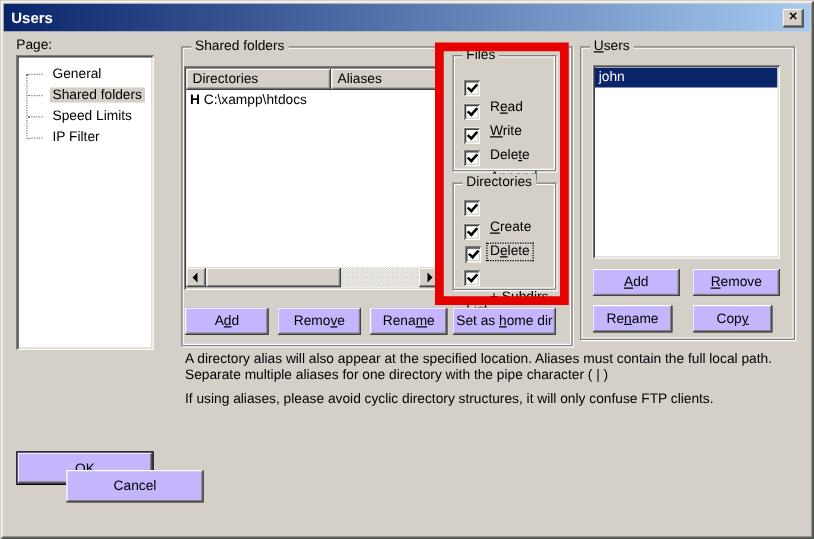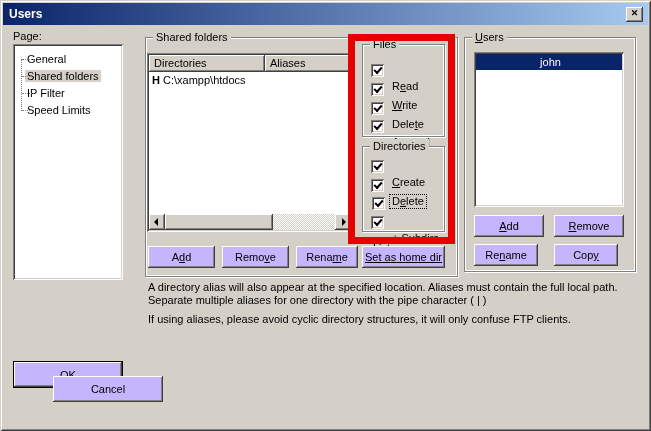--- a/index.html
+++ b/index.html
@@ -51,21 +51,21 @@
   }
   .legend {
     position:absolute; top:-8px; left:7px; background:#d4d0c8; padding:0 3px;
     line-height:14px; white-space:nowrap;
   }
 
   
   .page-label { position:absolute; left:13px; top:30px; }
   .tree-box { position:absolute; left:13px; top:44px; width:110px; height:236px; padding-top:7px; }
   .tree-rail { position:absolute; left:8px; top:15px; height:52px; border-left:1px dotted #808080; }
-  .treeitem { position:relative; height:17px; line-height:17px; padding-left:12px; white-space:nowrap; cursor:default; }
+  .treeitem { position:relative; height:17px; line-height:17px; padding-left:27px; white-space:nowrap; cursor:default; }
   .treeitem::before { content:""; position:absolute; left:9px; top:8px; width:12px; border-top:1px dotted #808080; }
   .treeitem .tlabel { padding:0 2px; }
   .treeitem.selected .tlabel { background:#d4d0c8; }
 
   
   .dirlist { position:absolute; left:147px; top:53px; width:206px; height:179px; }
   .dirlist-inner { position:absolute; left:2px; top:2px; right:2px; bottom:2px; background:#fff; overflow:hidden; }
   .lheader { display:flex; height:17px; }
   .hcell {
     background:#d4d0c8; padding:1px 0 0 5px; line-height:15px;
@@ -96,21 +96,21 @@
     box-shadow: inset 1px 1px 0 #808080, inset -1px -1px 0 #fff,
                 inset 2px 2px 0 #404040, inset -2px -2px 0 #d4d0c8; }
   .cb::after { content:""; position:absolute; left:3px; top:3px; width:6px; height:3px;
     border-left:2px solid #000; border-bottom:2px solid #000; transform:rotate(-48deg); }
   .cblabel { line-height:13px; padding:0 2px;margin-top:32px; }
   .cblabel.focused { outline:1px dotted #000; }
 
   
   .users-list { position:absolute; left:474px; top:52px; width:150px; height:155px; }
   .users-inner { position:absolute; left:2px; top:2px; right:2px; bottom:2px; background:#fff; overflow:hidden; }
-  .urow { height:16px; line-height:16px; padding-left:3px; cursor:default;text-align:center; }
+  .urow { height:16px; line-height:16px; padding-left:3px; cursor:default; }
   .urow.selected { background:#0a246a; color:#fff; }
 
   
   .note { position:absolute; left:148px; width:500px; line-height:13px; }
 
   
   .annotation {
     position:absolute; left:348px; top:34px; width:107px; height:210px;
     border:7px solid #e60000; pointer-events:none; z-index:50;
   }
@@ -123,22 +123,22 @@
   <div class="close-btn">
     <span>✕</span>
   </div>
 </div>
 
 <div class="page-label">Page:</div>
 <div class="tree-box sunken">
   <div class="tree-rail"></div>
   <div class="treeitem"><span class="tlabel">General</span></div>
   <div class="treeitem selected"><span class="tlabel">Shared folders</span></div>
+  <div class="treeitem"><span class="tlabel">Speed Limits</span></div>
   <div class="treeitem"><span class="tlabel">IP Filter</span></div>
-  <div class="treeitem"><span class="tlabel">Speed Limits</span></div>
 </div>
 
 <div class="groupbox" style="left:145px; top:37px; width:313px; height:240px;">
   <span class="legend">Shared folders</span>
 </div>
 
 <div class="dirlist sunken">
   <div class="dirlist-inner">
     <div class="lheader">
       <div class="hcell c1">Directories</div>
@@ -198,21 +198,21 @@
 
 <div class="btn" style="left:148px; top:246px; width:67px; height:22px;">
     <span>A<u>d</u>d</span>
   </div>
 <div class="btn" style="left:222px; top:246px; width:67px; height:22px;">
     <span>Remo<u>v</u>e</span>
   </div>
 <div class="btn" style="left:296px; top:246px; width:62px; height:22px;">
     <span>Rena<u>m</u>e</span>
   </div>
-<div class="btn" style="left:362px; top:246px; width:83px; height:22px;text-decoration:underline;">
+<div class="btn" style="left:362px; top:246px; width:83px; height:22px;">
     <span>Set as <u>h</u>ome dir</span>
   </div>
 
 <div class="annotation"></div>
 
 <div class="groupbox" style="left:464px; top:37px; width:172px; height:235px;">
   <span class="legend"><u>U</u>sers</span>
 </div>
 <div class="users-list sunken">
   <div class="users-inner">

